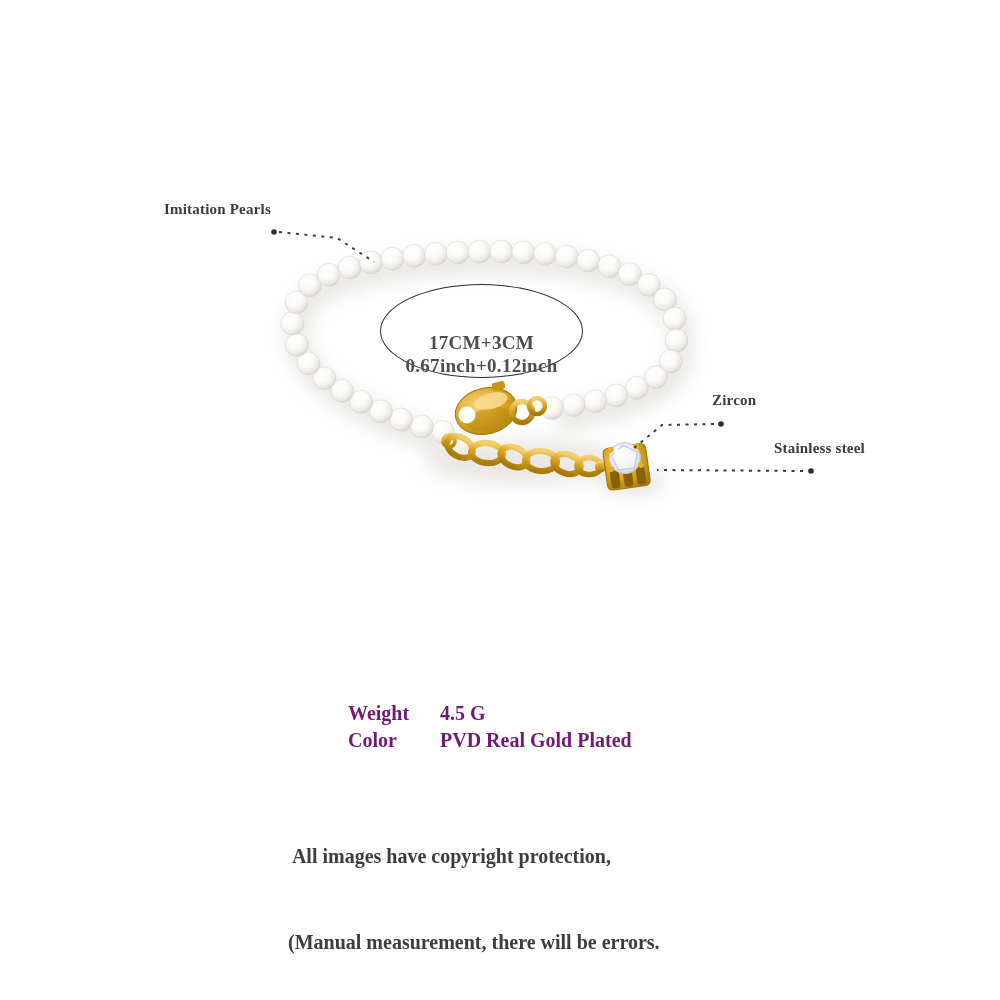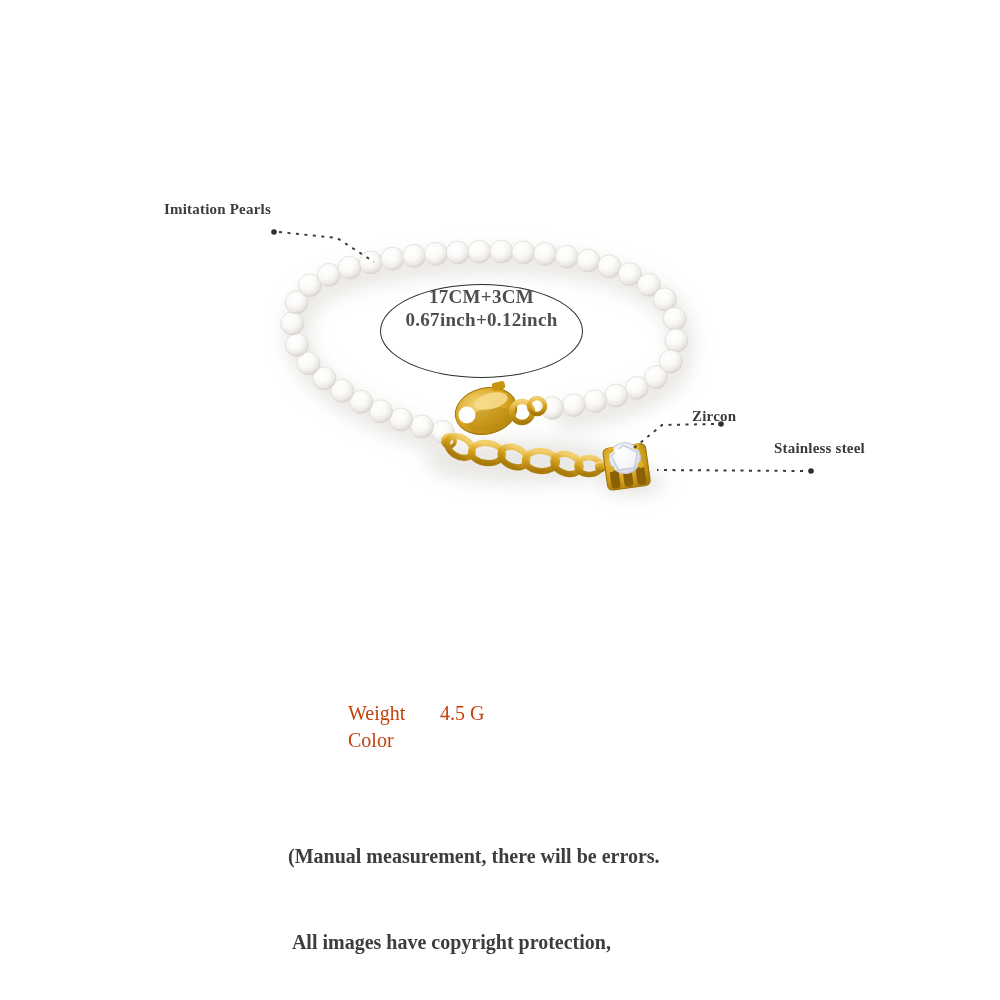--- a/index.html
+++ b/index.html
@@ -8,26 +8,26 @@
     font-family:"Liberation Serif","DejaVu Serif",serif;
   }
   svg.scene{position:absolute;left:0;top:0;width:1000px;height:1000px;}
   .lbl{
     position:absolute;font-weight:700;color:#3b3b3b;font-size:15px;letter-spacing:.2px;
     white-space:nowrap;
   }
   .badge{
     position:absolute;left:380px;top:284px;width:201px;height:92px;
     border:1.5px solid #2d2d2d;border-radius:50%;
-    display:flex;flex-direction:column;align-items:center;justify-content:flex-start;
+    display:flex;flex-direction:column;align-items:center;justify-content:flex-end;
     font-weight:700;color:#4e4e4e;font-size:19px;line-height:23px;letter-spacing:.3px;
     background:transparent;
   }
   .specs{position:absolute;left:348px;top:700px;}
-  .specs .row{display:flex;line-height:27px;font-size:20px;font-weight:400;color:#c2410c;}
+  .specs .row{display:flex;line-height:27px;font-size:20px;font-weight:700;color:#701a75;}
   .specs .k{width:92px;}
   .notes{
     position:absolute;left:288px;top:785px;
     font-size:20px;line-height:28.5px;font-weight:700;color:#3d3d3d;white-space:pre;
   }
 </style>
 </head>
 <body>
 
 <svg class="scene" viewBox="0 0 1000 1000" aria-hidden="true">
@@ -155,31 +155,32 @@
   </g>
 </svg>
 
 <div class="lbl" style="left:164px;top:201px;">Imitation Pearls</div>
 
 <div class="badge">
   <div>17CM+3CM</div>
   <div>0.67inch+0.12inch</div>
 </div>
 
-<div class="lbl" style="left:692px;top:392px;margin-top:16px;">Zircon</div>
+<div class="lbl" style="left:712px;top:392px;">Zircon</div>
 
 <div class="lbl" style="left:774px;top:440px;">Stainless steel</div>
 
 <div class="specs">
   <div class="row">
     <span class="k">Weight</span>
     <span class="v">4.5 G</span>
   </div>
   <div class="row">
     <span class="k">Color</span>
+    <span class="v">PVD Real Gold Plated</span>
   </div>
 </div>
 
 <div class="notes">
+  <div> All images have copyright protection,</div>
   <div>(Manual measurement, there will be errors.</div>
-  <div> All images have copyright protection,</div>
   
 </div>
 
 </body></html>

